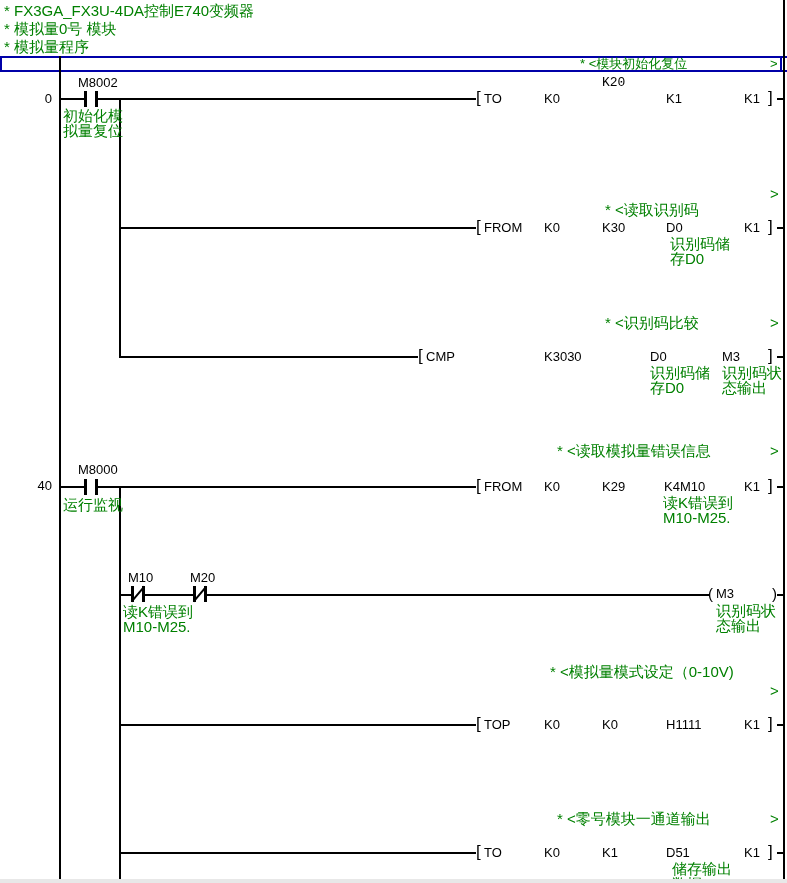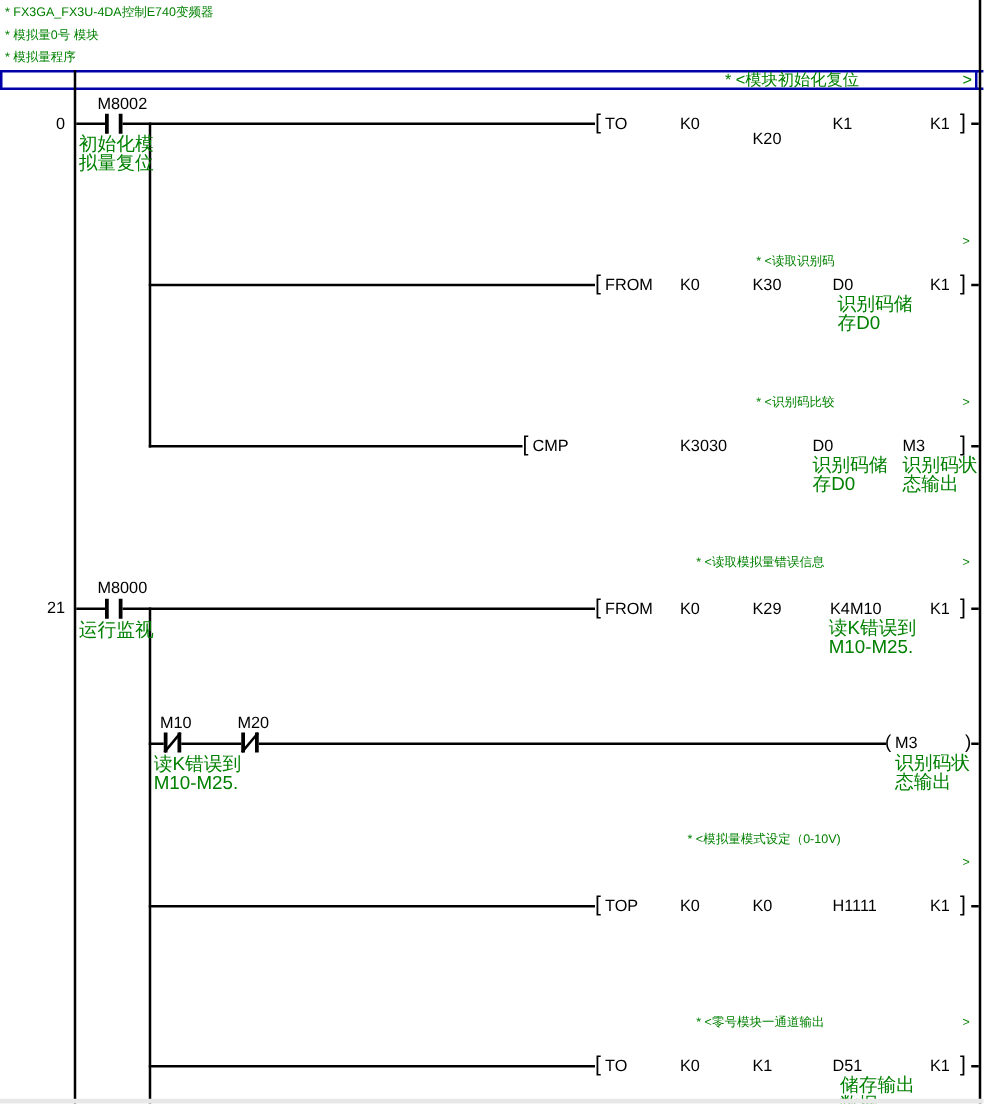--- a/index.html
+++ b/index.html
@@ -6,21 +6,21 @@
   #canvas{
     position:relative;width:787px;height:883px;background:#ffffff;overflow:hidden;
     font-family:"Liberation Sans","DejaVu Sans",sans-serif;
     -webkit-font-smoothing:none;
   }
   
   .hl{position:absolute;height:2px;background:#000;}
   .vl{position:absolute;width:2px;background:#000;}
   .hl.blue,.vl.blue{background:#0000a8;}
   
-  .cmt{position:absolute;color:#008000;font-size:10px;line-height:16px;white-space:nowrap;}
+  .cmt{position:absolute;color:#008000;font-size:15px;line-height:16px;white-space:nowrap;}
   .dev{position:absolute;color:#000;font-size:13px;line-height:14px;white-space:nowrap;}
   .plabel{position:absolute;color:#008000;font-size:15px;line-height:15px;white-space:pre-line;}
   .num{position:absolute;color:#000;font-size:13px;line-height:14px;text-align:right;width:44px;}
   .br{position:absolute;color:#000;font-size:17px;line-height:14px;font-weight:400;}
   .paren{position:absolute;color:#000;font-size:15px;line-height:14px;}
   
   .contact{position:absolute;width:14px;height:16px;background:#fff;}
   .contact .b{position:absolute;top:0;width:3px;height:16px;background:#000;}
   .contact .bl{left:0;}
   .contact .br2{right:0;}
@@ -57,21 +57,21 @@
     <span class="b bl"></span>
     <span class="b br2"></span>
   </div>
   <div class="plabel" style="left:63px;top:108px;">初始化模
 拟量复位</div>
 
   <div>
     <span class="br" style="left:476px;top:91px;">[</span>
     <span class="dev" style="left:484px;top:92px;">TO</span>
     <span class="dev" style="left:544px;top:92px;">K0</span>
-    <span class="dev" style="left:602px;top:104px;">K20</span>
+    <span class="dev" style="left:602px;top:76px;font-family:Liberation Mono, monospace;">K20</span>
     <span class="dev" style="left:666px;top:92px;">K1</span>
     <span class="dev" style="left:744px;top:92px;">K1</span>
     <span class="br" style="left:768px;top:91px;">]</span>
   </div>
 
   <div class="cmt" style="left:605px;top:186px;margin-top:16px;">* &lt;读取识别码</div>
   <div class="cmt" style="left:770px;top:186px;">&gt;</div>
 
   <div class="hl" style="left:119px;top:227px;width:357px;"></div>
   <div class="hl" style="left:777px;top:227px;width:6px;"></div>
@@ -101,21 +101,21 @@
     <span class="br" style="left:768px;top:349px;">]</span>
   </div>
   <div class="plabel" style="left:650px;top:365px;">识别码储
 存D0</div>
   <div class="plabel" style="left:722px;top:365px;">识别码状
 态输出</div>
 
   <div class="cmt" style="left:557px;top:443px;">* &lt;读取模拟量错误信息</div>
   <div class="cmt" style="left:770px;top:443px;">&gt;</div>
 
-  <div class="num" style="left:8px;top:479px;">21</div>
+  <div class="num" style="left:8px;top:479px;">40</div>
 
   <div class="hl" style="left:61px;top:486px;width:415px;"></div>
   <div class="hl" style="left:777px;top:486px;width:6px;"></div>
   <div class="vl" style="left:119px;top:486px;height:397px;"></div>
 
   <div class="dev" style="left:78px;top:463px;">M8000</div>
   <div class="contact" style="left:84px;top:479px;">
     <span class="b bl"></span>
     <span class="b br2"></span>
   </div>

